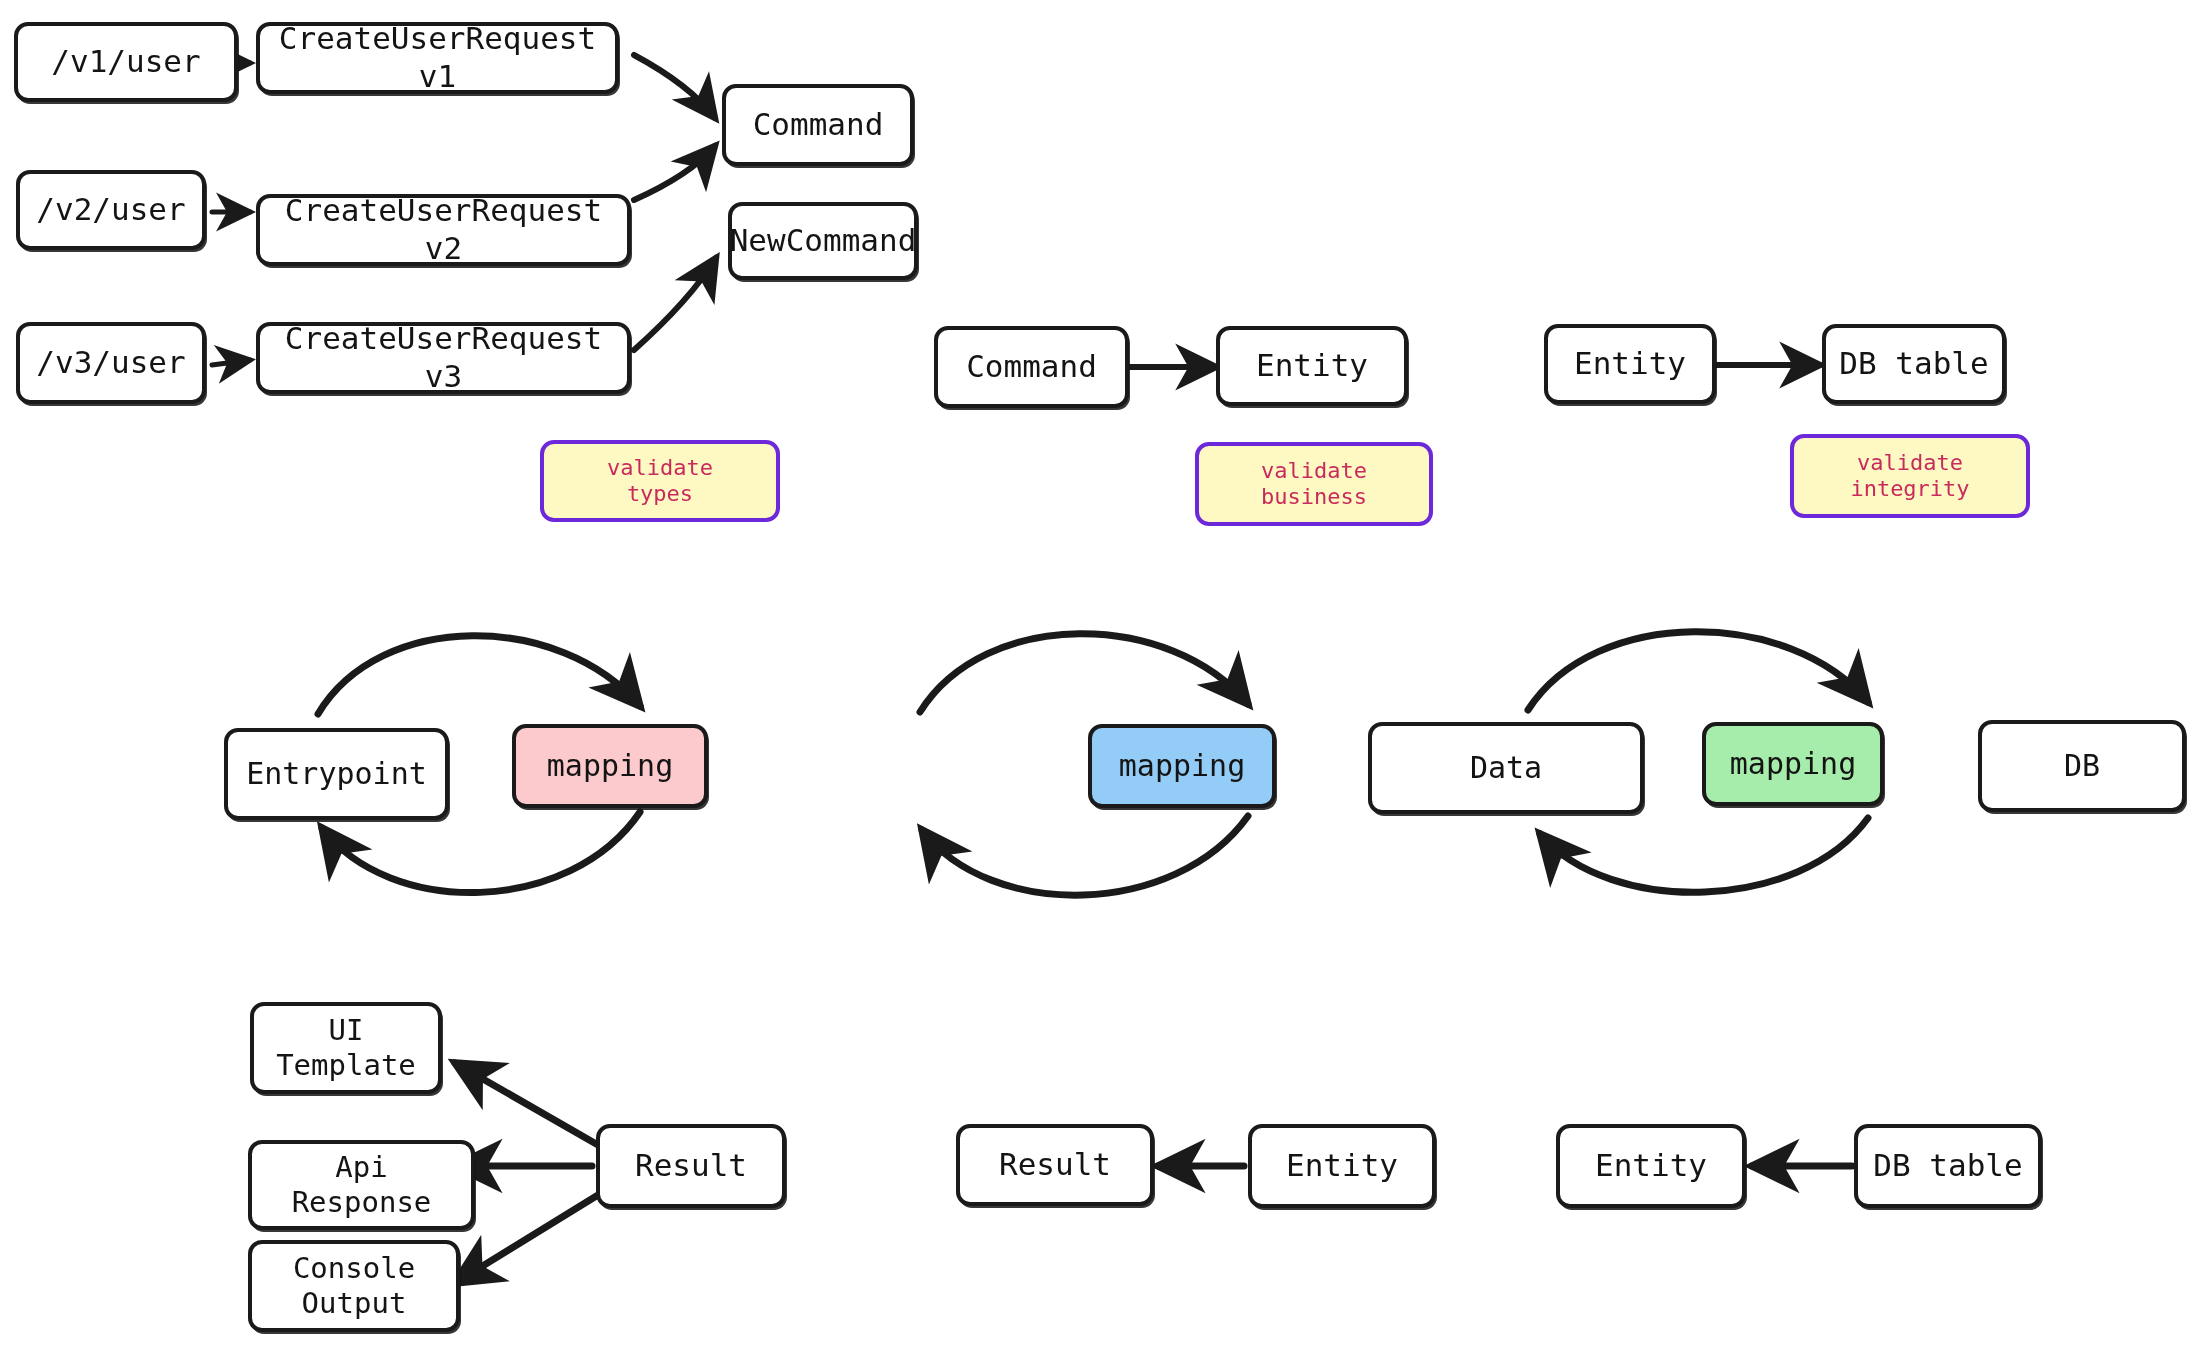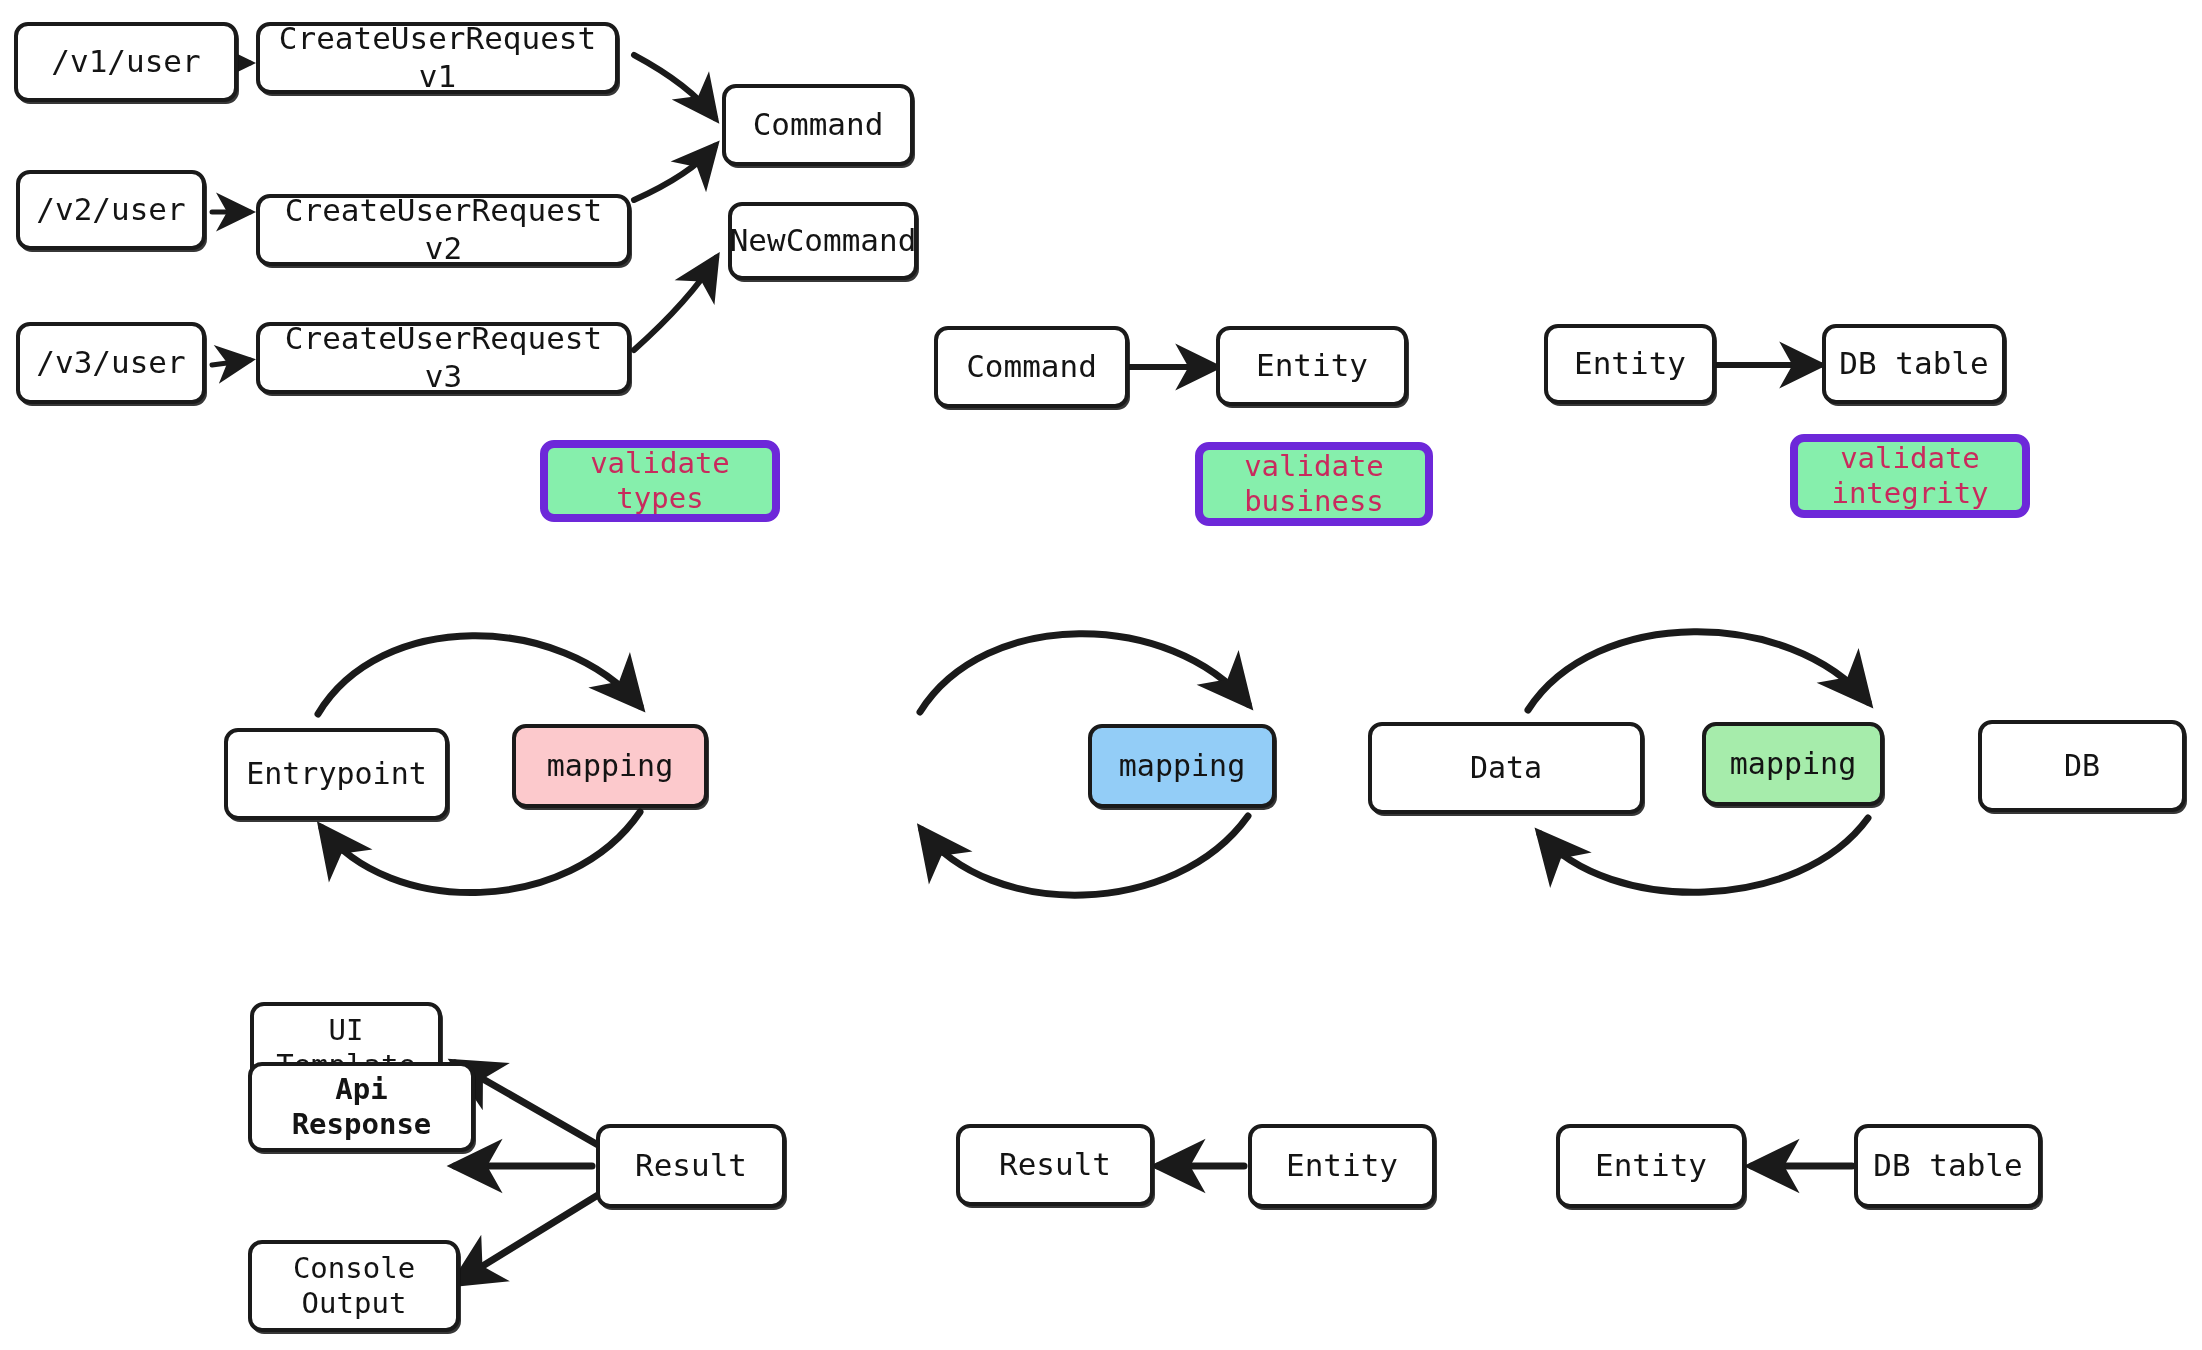--- a/index.html
+++ b/index.html
@@ -16,24 +16,24 @@
         box-shadow:2px 3px 0 -1px rgba(20,20,20,.85);}
   .n-lg{font-size:31px;}
   .n-md{font-size:30px;}
   .n-sm{font-size:29px;}
 
   .pill-pink{background:#fcc9cc;}
   .pill-blue{background:#93cdf7;}
   .pill-green{background:#a6ecab;}
 
   .validate{position:absolute;box-sizing:border-box;display:flex;align-items:center;
-            justify-content:center;text-align:center;background:#86efac;
-            border:8px solid #6d28d9;border-radius:14px;color:#c92a5d;
+            justify-content:center;text-align:center;background:#fef9c3;
+            border:4px solid #6d28d9;border-radius:14px;color:#c92a5d;
             font-family:"DejaVu Sans Mono","Liberation Mono",monospace;
-            font-size:29px;line-height:1.2;white-space:pre-line;}
+            font-size:22px;line-height:1.2;white-space:pre-line;}
 </style>
 </head>
 <body>
 
 <div id="stage">
 
   <svg id="edges" viewBox="0 0 2202 1350">
     <defs>
       <marker id="ah" markerWidth="9" markerHeight="9" refX="7.2" refY="4.5" orient="auto" markerUnits="strokeWidth">
         <path d="M0.4,0.6 L8.4,4.5 L0.4,8.4 L2.6,4.5 Z" fill="#1a1a1a"></path>
@@ -105,21 +105,21 @@
 
   <div class="node n-md" style="left:224px;top:728px;width:225px;height:92px;">Entrypoint</div>
   <div class="node n-md pill-pink" style="left:512px;top:724px;width:196px;height:84px;">mapping</div>
   <div class="node n-md pill-blue" style="left:1088px;top:724px;width:188px;height:84px;">mapping</div>
   <div class="node n-md" style="left:1368px;top:722px;width:276px;height:92px;">Data</div>
   <div class="node n-md pill-green" style="left:1702px;top:722px;width:182px;height:84px;">mapping</div>
   <div class="node n-md" style="left:1978px;top:720px;width:208px;height:92px;">DB</div>
 
   <div class="node n-sm" style="left:250px;top:1002px;width:192px;height:92px;">UI
 Template</div>
-  <div class="node n-sm" style="left:248px;top:1062px;width:227px;height:90px;font-weight:bold;">Api
+  <div class="node n-sm" style="left:248px;top:1140px;width:227px;height:90px;">Api
 Response</div>
   <div class="node n-sm" style="left:248px;top:1240px;width:212px;height:92px;text-align:center;">Console
 Output</div>
   <div class="node n-lg" style="left:596px;top:1124px;width:190px;height:84px;">Result</div>
 
   <div class="node n-lg" style="left:956px;top:1124px;width:198px;height:82px;">Result</div>
   <div class="node n-lg" style="left:1248px;top:1124px;width:188px;height:84px;">Entity</div>
 
   <div class="node n-lg" style="left:1556px;top:1124px;width:190px;height:84px;">Entity</div>
   <div class="node n-lg" style="left:1854px;top:1124px;width:188px;height:84px;">DB table</div>

